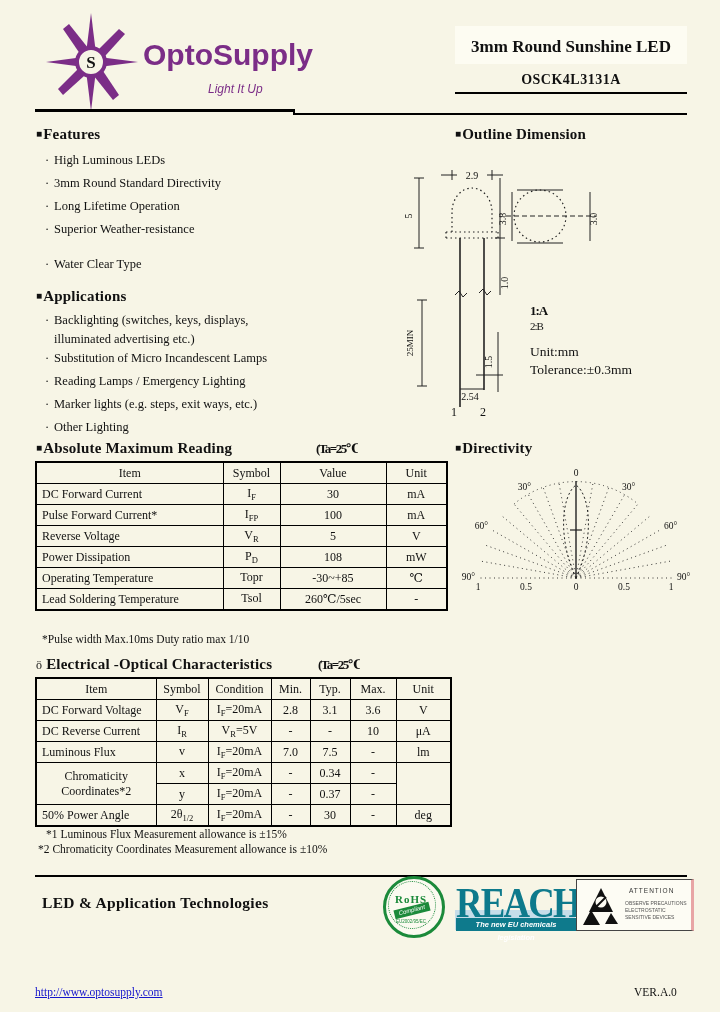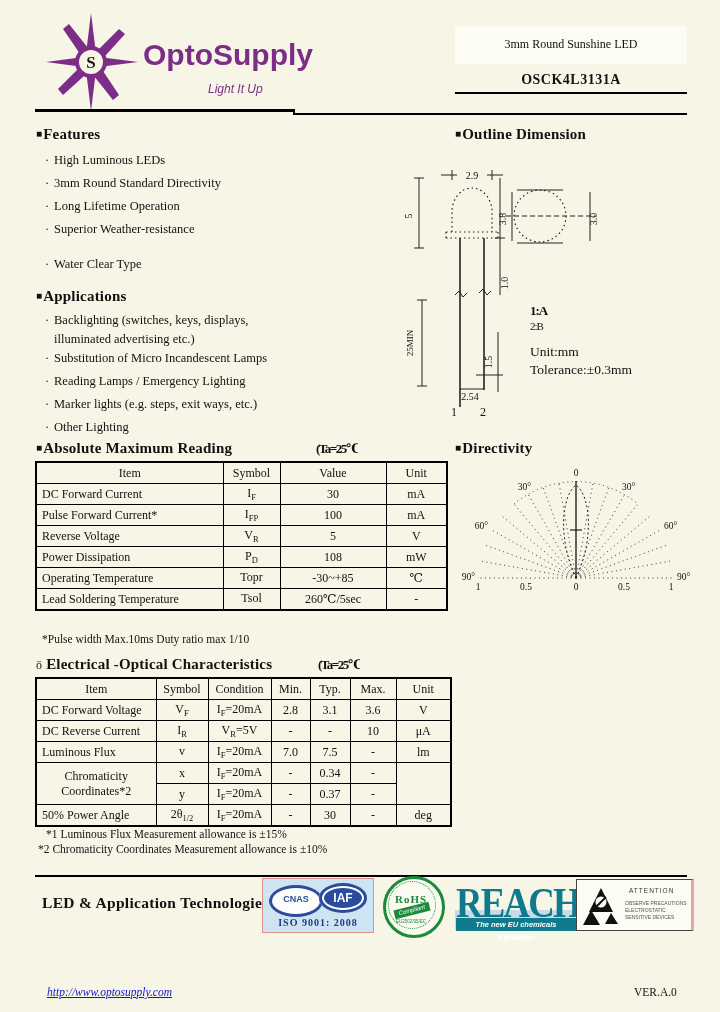--- a/index.html
+++ b/index.html
@@ -15,21 +15,21 @@
   .dtable td{border:1px solid #000;font-size:12px;text-align:center;padding:0 2px;height:20px;
              font-family:"Liberation Serif","DejaVu Serif",serif;overflow:hidden;white-space:nowrap;}
   .dtable td.ci{text-align:left;padding-left:5px;}
   sub{font-size:8.5px;}
   .note{font-size:11.5px;}
   .hline{position:absolute;background:#000;}
   .purple{color:#7b2d87;}
   .brand-text{font-size:30px;font-weight:bold;font-family:"Liberation Sans","DejaVu Sans",sans-serif;}
   .tagline{font-size:12px;font-style:italic;font-family:"Liberation Sans","DejaVu Sans",sans-serif;}
   .prod-box{width:232px;text-align:center;}
-  .prod-name{font-size:12px;font-weight:normal;}
+  .prod-name{font-size:17px;font-weight:bold;}
   .part-no{font-size:14px;font-weight:bold;letter-spacing:0.5px;}
   svg text{font-family:"Liberation Serif","DejaVu Serif",serif;fill:#111;}
   .drawtext{font-size:10px;}
   .footer-tag{font-size:15.5px;font-weight:bold;letter-spacing:0.3px;}
   .iso-box{width:110px;height:53px;background:#cfe4f2;border:1px solid #dc8e8e;}
   .iso-oval{position:absolute;border-radius:50%;}
   .iso-text{position:absolute;width:110px;text-align:center;font-size:10px;font-weight:bold;color:#1b3a8c;letter-spacing:1px;}
   .rohs{width:56px;height:56px;border:3px solid #1b8a3a;border-radius:50%;background:#fbfaf0;}
   .rohs-inner{position:absolute;left:2px;top:2px;width:46px;height:46px;border:1px dotted #1b8a3a;border-radius:50%;}
   .reach-name{font-size:40px;font-weight:bold;letter-spacing:-2px;transform:scale(0.92,1.05);transform-origin:left top;}
@@ -334,29 +334,20 @@
       <td>deg</td>
     </tr>
   </tbody>
     </table>
   <div class="abs note" style="left:46px;top:828px;">*1 Luminous Flux Measurement allowance is ±15%</div>
   <div class="abs note" style="left:38px;top:843px;">*2 Chromaticity Coordinates Measurement allowance is ±10%</div>
 
   <div class="hline" style="left:35px;top:875px;width:652px;height:2px;"></div>
   <div class="abs footer-tag" style="left:42px;top:894px;">LED &amp; Application Technologies</div>
 
-  <div class="abs iso-box" style="left:262px;top:878px;">
-    <div class="iso-oval" style="left:6px;top:6px;width:48px;height:26px;background:#fdfdfd;border:3px solid #2b4c9c;">
-      <div style="text-align:center;font-size:9px;font-weight:bold;color:#2b4c9c;margin-top:6px;font-family:'Liberation Sans',sans-serif;">CNAS</div>
-    </div>
-    <div class="iso-oval" style="left:56px;top:4px;width:48px;height:30px;background:#2b4c9c;box-shadow:inset 0 0 0 3px #2b4c9c, inset 0 0 0 5px #fff;">
-      <div style="text-align:center;font-size:12px;font-weight:bold;color:#fff;margin-top:8px;font-family:'Liberation Sans',sans-serif;">IAF</div>
-    </div>
-    <div class="iso-text" style="top:38px;">ISO 9001: 2008</div>
-  </div>
 
   <div class="abs rohs" style="left:383px;top:876px;">
     <div class="rohs-inner"></div>
     <div class="abs" style="left:0;top:14px;width:50px;text-align:center;font-size:11px;font-weight:bold;color:#1b8a3a;letter-spacing:1px;">RoHS</div>
     <div class="abs" style="left:8px;top:27px;width:36px;height:9px;background:#1b8a3a;transform:rotate(-14deg);text-align:center;color:#fff;font-size:6px;font-style:italic;line-height:9px;font-family:'Liberation Sans',sans-serif;">Compliant</div>
     <div class="abs" style="left:0;top:40px;width:50px;text-align:center;font-size:4.5px;color:#1b8a3a;font-family:'Liberation Sans',sans-serif;">EU2002/95/EC</div>
   </div>
 
   <div class="abs" style="left:455px;top:910px;width:120px;height:20px;background:#c6dde9;"></div>
   <div class="abs reach-name" style="left:456px;top:878px;color:#0e7a8c;">REACH</div>
@@ -369,16 +360,16 @@
       <line x1="15" y1="21" x2="25" y2="11" stroke="#111" stroke-width="2"></line>
       <polygon points="10,24 2,39 19,39" fill="#111"></polygon>
       <polygon points="30,27 24,38 37,38" fill="#111"></polygon>
     </svg>
     <div class="abs esd-title" style="left:52px;top:7px;">ATTENTION</div>
     <div class="abs esd-line" style="left:48px;top:20px;">OBSERVE PRECAUTIONS</div>
     <div class="abs esd-line" style="left:48px;top:27px;">ELECTROSTATIC</div>
     <div class="abs esd-line" style="left:48px;top:34px;">SENSITIVE DEVICES</div>
   </div>
 
-  <a class="abs url" href="#" style="left:47px;top:986px;font-style:italic;">http://www.optosupply.com</a>
+  <a class="abs url" href="#" style="left:35px;top:986px;">http://www.optosupply.com</a>
   <div class="abs ver" style="left:634px;top:986px;">VER.A.0</div>
 
 </div>
 
 </body></html>

